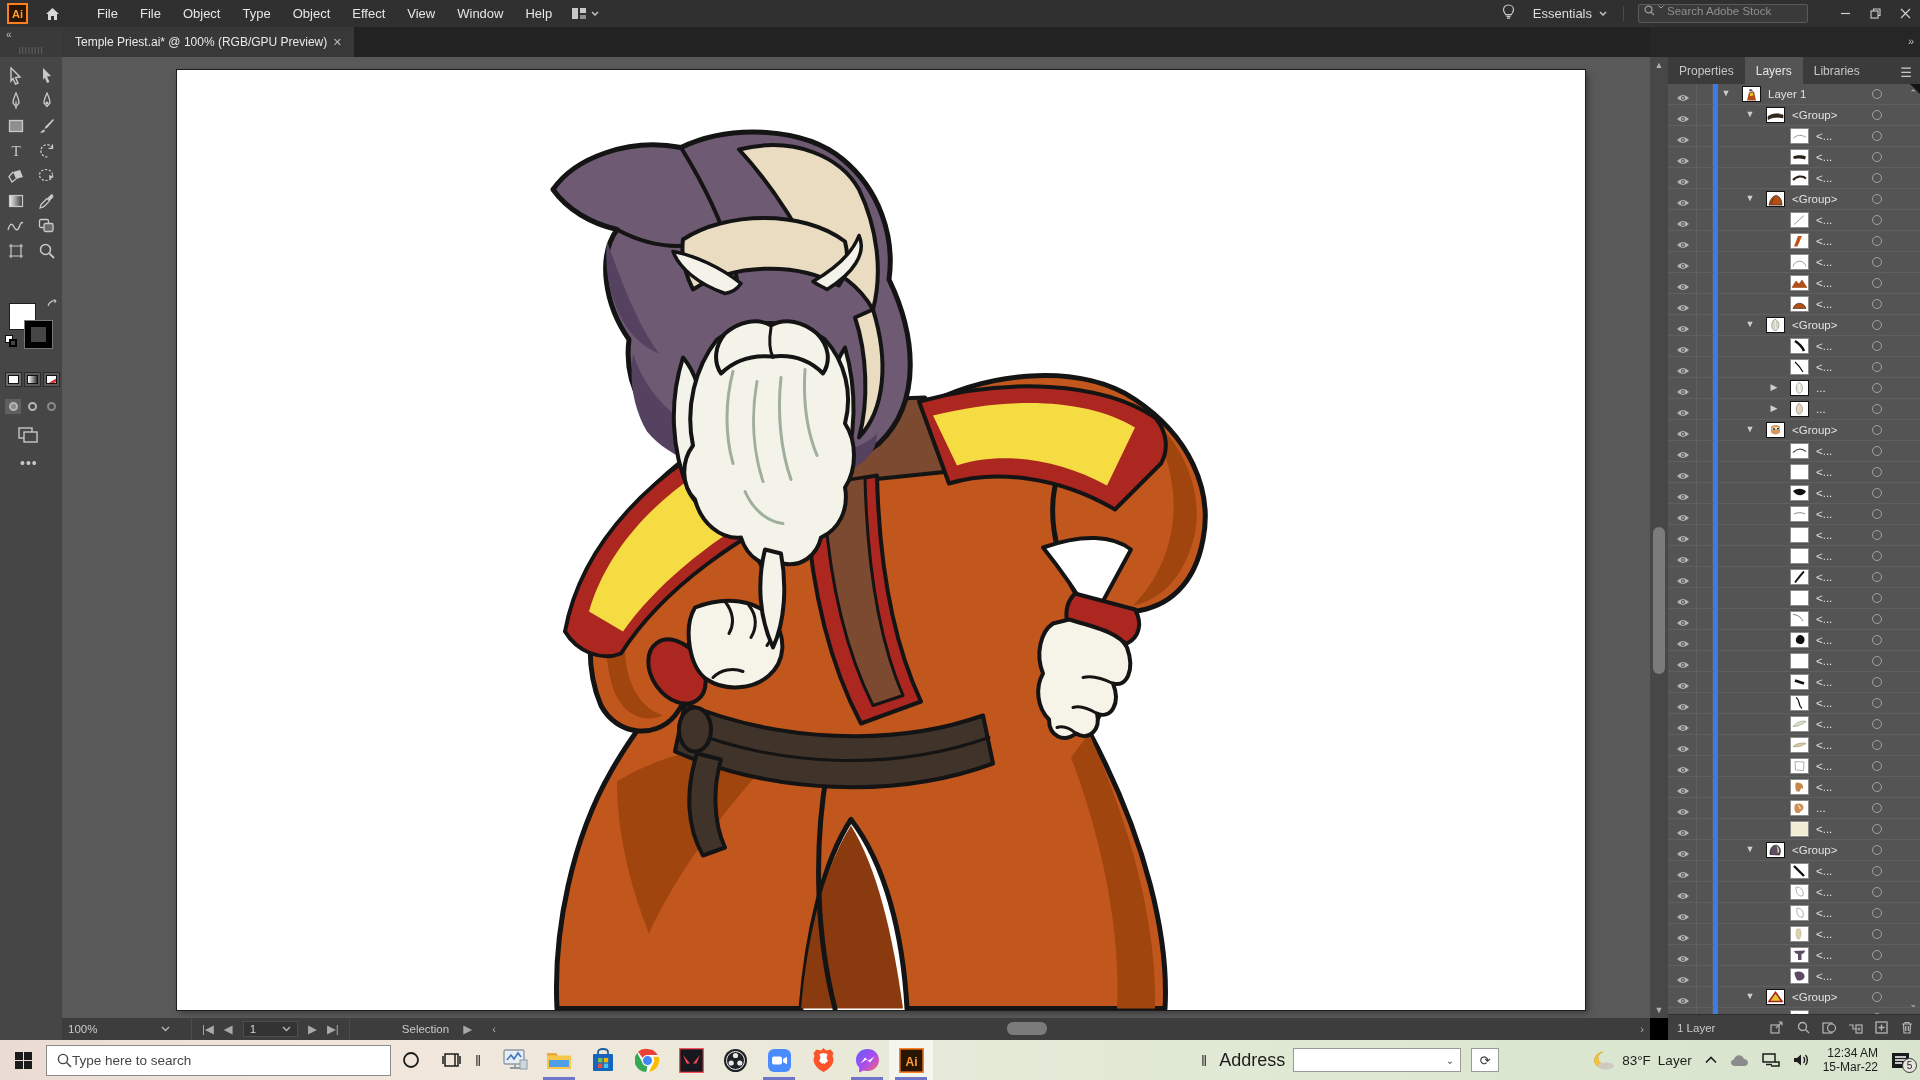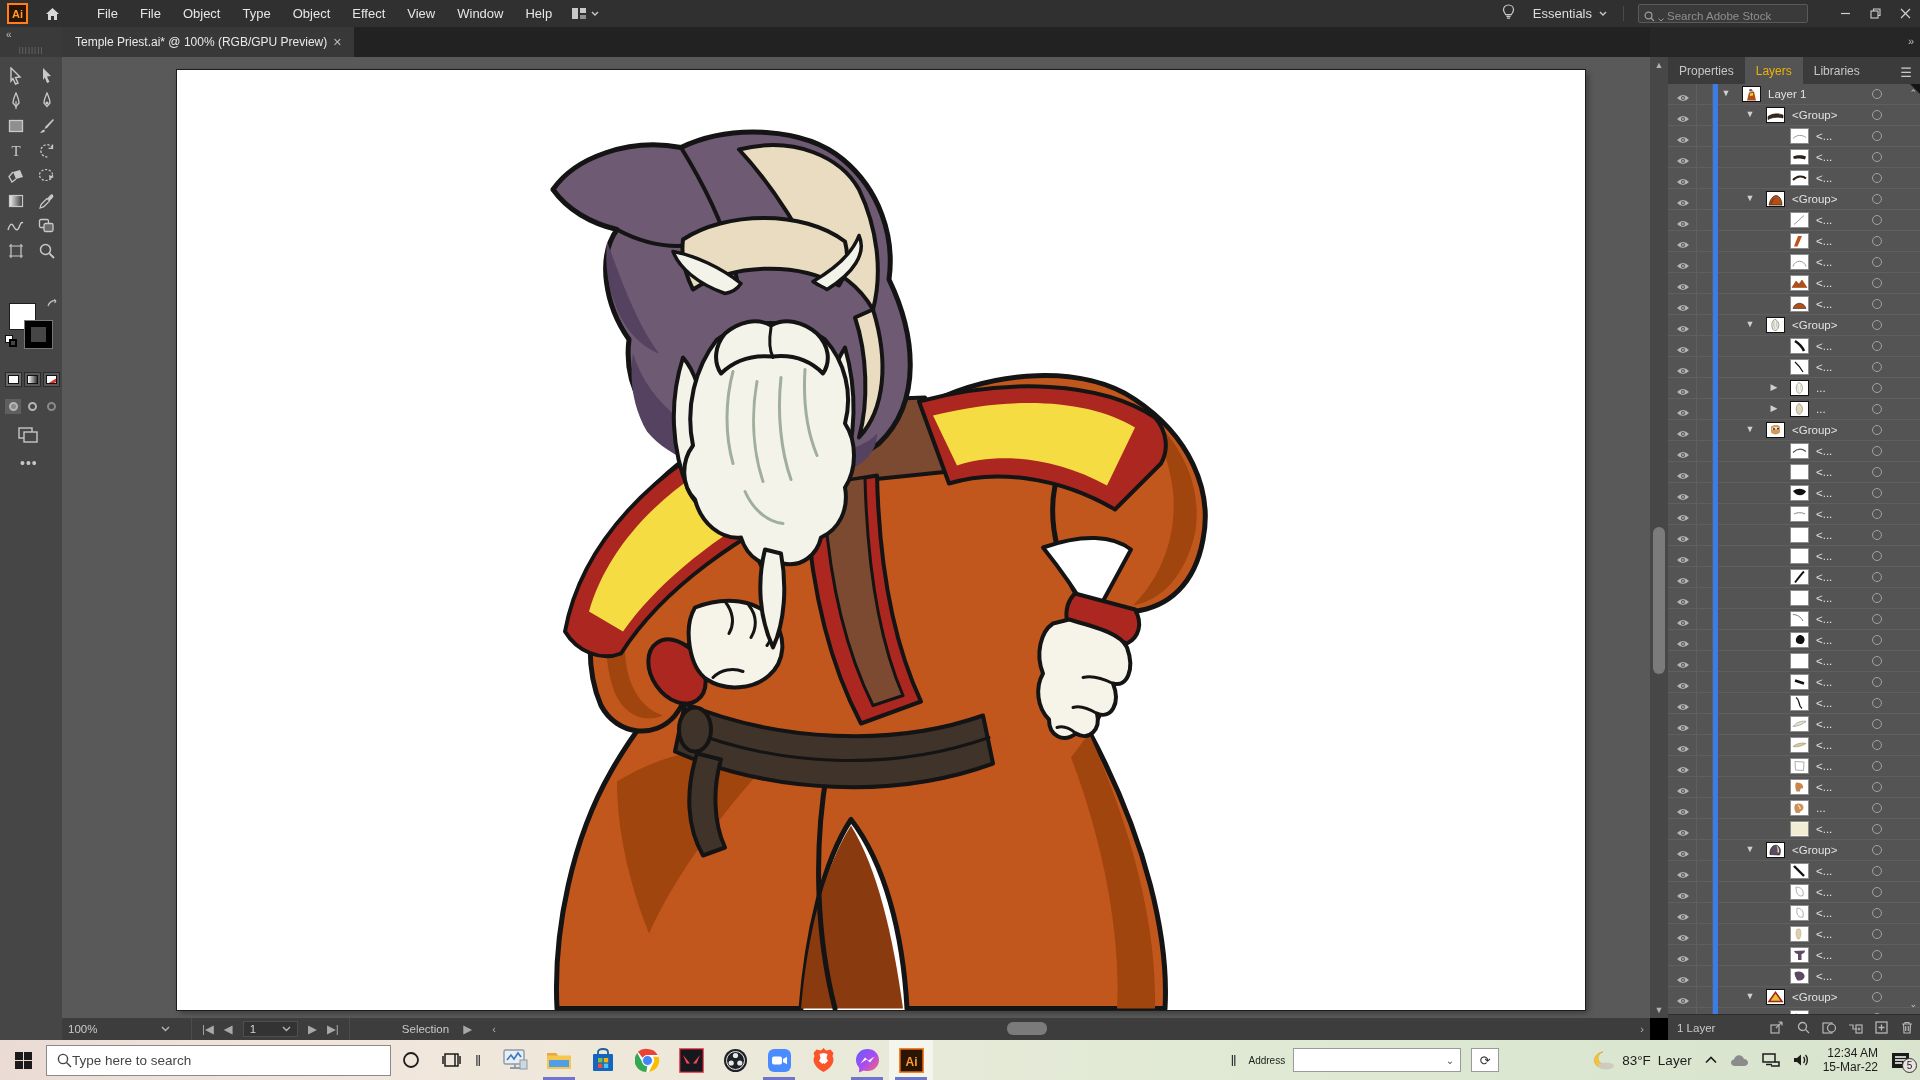--- a/index.html
+++ b/index.html
@@ -13,21 +13,21 @@
   #ai-logo { width:21px; height:21px; margin-left:7px; background:#2a1501; border:2px solid #ff7f1e;
     color:#ff9a36; font-size:11px; font-weight:bold; display:flex; align-items:center; justify-content:center; }
   #home-btn { margin-left:12px; width:24px; display:flex; justify-content:center; }
   #menus { display:flex; margin-left:22px; }
   #menus span { padding:5px 11px; cursor:default; }
   #arrange-btn { margin-left:8px; display:flex; align-items:center; gap:4px; color:#c9c9c9; }
   #menubar-right { margin-left:auto; display:flex; align-items:center; }
   #bulb { margin-right:18px; }
   #workspace { display:flex; align-items:center; gap:7px; color:#dedede; padding-right:16px;
     border-right:1px solid #4a4a4a; }
-  #stock-search { display:flex; align-items:flex-end; width:170px; height:19px; margin-left:14px;
+  #stock-search { display:flex; align-items:flex-start; width:170px; height:19px; margin-left:14px;
     background:#3a3a3a; border:1px solid #5a5a5a; border-radius:2px; padding:0 5px; gap:3px; }
   #stock-search input { flex:1; min-width:0; background:transparent; border:none; outline:none;
     color:#bdbdbd; font-size:11.5px; font-family:"Liberation Sans",sans-serif; }
   #stock-search input::placeholder { color:#8f8f8f; }
   #win-controls { display:flex; margin-left:22px; }
   #win-controls .wbtn { width:30px; height:27px; display:flex; align-items:center; justify-content:center;
     color:#cfcfcf; font-size:12px; }
 
   
   #tabbar { position:absolute; left:62px; top:27px; width:1588px; height:30px; background:#222222; }
@@ -97,21 +97,21 @@
   #hscroll { position:relative; flex:1; height:100%; display:flex; align-items:center; }
   #hscroll .larr,#hscroll .rarr { width:16px; color:#b0b0b0; font-size:11px; text-align:center; }
   #hscroll .track { position:relative; flex:1; height:100%; }
   #hscroll .thumb { position:absolute; left:505px; top:4px; width:40px; height:13px; background:#7b7b7b; border-radius:6px; }
 
   
   #panels { position:absolute; left:1668px; top:57px; width:252px; height:983px; background:#3b3b3b; }
   #panel-tabs { position:absolute; left:0; top:0; width:252px; height:27px; background:#3b3b3b;
     display:flex; align-items:flex-end; color:#c6c6c6; font-size:12px; }
   .ptab { padding:6px 11px; height:27px; display:flex; align-items:center; }
-  .ptab.active { background:#545454; color:#eab308; }
+  .ptab.active { background:#545454; color:#e5e5e5; }
   #panel-menu { margin-left:auto; margin-right:8px; color:#c9c9c9; font-size:13px; padding-bottom:4px; }
   #layers-list { position:absolute; left:0; top:27px; width:252px; height:930px; background:#545454; overflow:hidden; }
   .lrow { position:relative; width:252px; height:21px; border-bottom:1px solid #5f5f5f; background:#545454; }
   .lrow .leye { position:absolute; left:8px; top:5px; }
   .lrow .colline { position:absolute; left:28px; top:0; width:1px; height:21px; background:#5f5f5f; }
   .lrow .colline2 { position:absolute; left:44px; top:0; width:1px; height:21px; background:#5f5f5f; }
   .lrow .lbar { position:absolute; left:45px; top:0; width:5px; height:21px; background:var(--sel-blue); }
   .lrow .lchev { position:absolute; top:4px; color:#cfcfcf; font-size:9px; width:12px; text-align:center; }
   .lrow .lthumb { position:absolute; top:2px; width:19px; height:16px; background:#fff; border:1px solid #8c8c8c; overflow:hidden; }
   .lrow .lthumb.grp { border:1px solid #111; box-shadow:0 0 0 1px #fff inset; }
@@ -137,21 +137,21 @@
   #task-search input { flex:1; border:none; outline:none; font-size:13.5px; color:#222;
     font-family:"Liberation Sans",sans-serif; background:transparent; }
   #task-search input::placeholder { color:#454545; }
   #cortana-btn,#taskview-btn { width:40px; height:40px; display:flex; align-items:center; justify-content:center; }
   .tsep { width:14px; text-align:center; color:#333; font-size:15px; }
   #task-apps { display:flex; margin-left:8px; }
   .tapp { position:relative; width:44px; height:40px; display:flex; align-items:center; justify-content:center; }
   .tapp.active { background:rgba(255,255,255,0.55); }
   .tapp .runbar { position:absolute; left:6px; bottom:0; width:32px; height:3px; background:var(--underline); }
   #address-zone { margin-left:auto; display:flex; align-items:center; gap:8px; }
-  #address-label { font-size:10px; }
+  #address-label { font-size:18px; }
   #address-input { width:168px; height:24px; background:#fff; border:1px solid #9a9a9a;
     display:flex; align-items:center; }
   #address-input .chev { margin-left:auto; color:#555; font-size:10px; padding:0 6px; }
   #address-refresh { width:28px; height:24px; background:#fff; border:1px solid #9a9a9a; margin-left:2px;
     display:flex; align-items:center; justify-content:center; font-size:13px; color:#333; }
   #tray { display:flex; align-items:center; margin-left:90px; padding-right:10px; gap:13px; }
   #tray .weather { display:flex; align-items:center; gap:7px; font-size:13.5px; }
   #tray .titem { display:flex; align-items:center; }
   #clock { text-align:right; font-size:12px; line-height:14px; }
   #notif { position:relative; }

